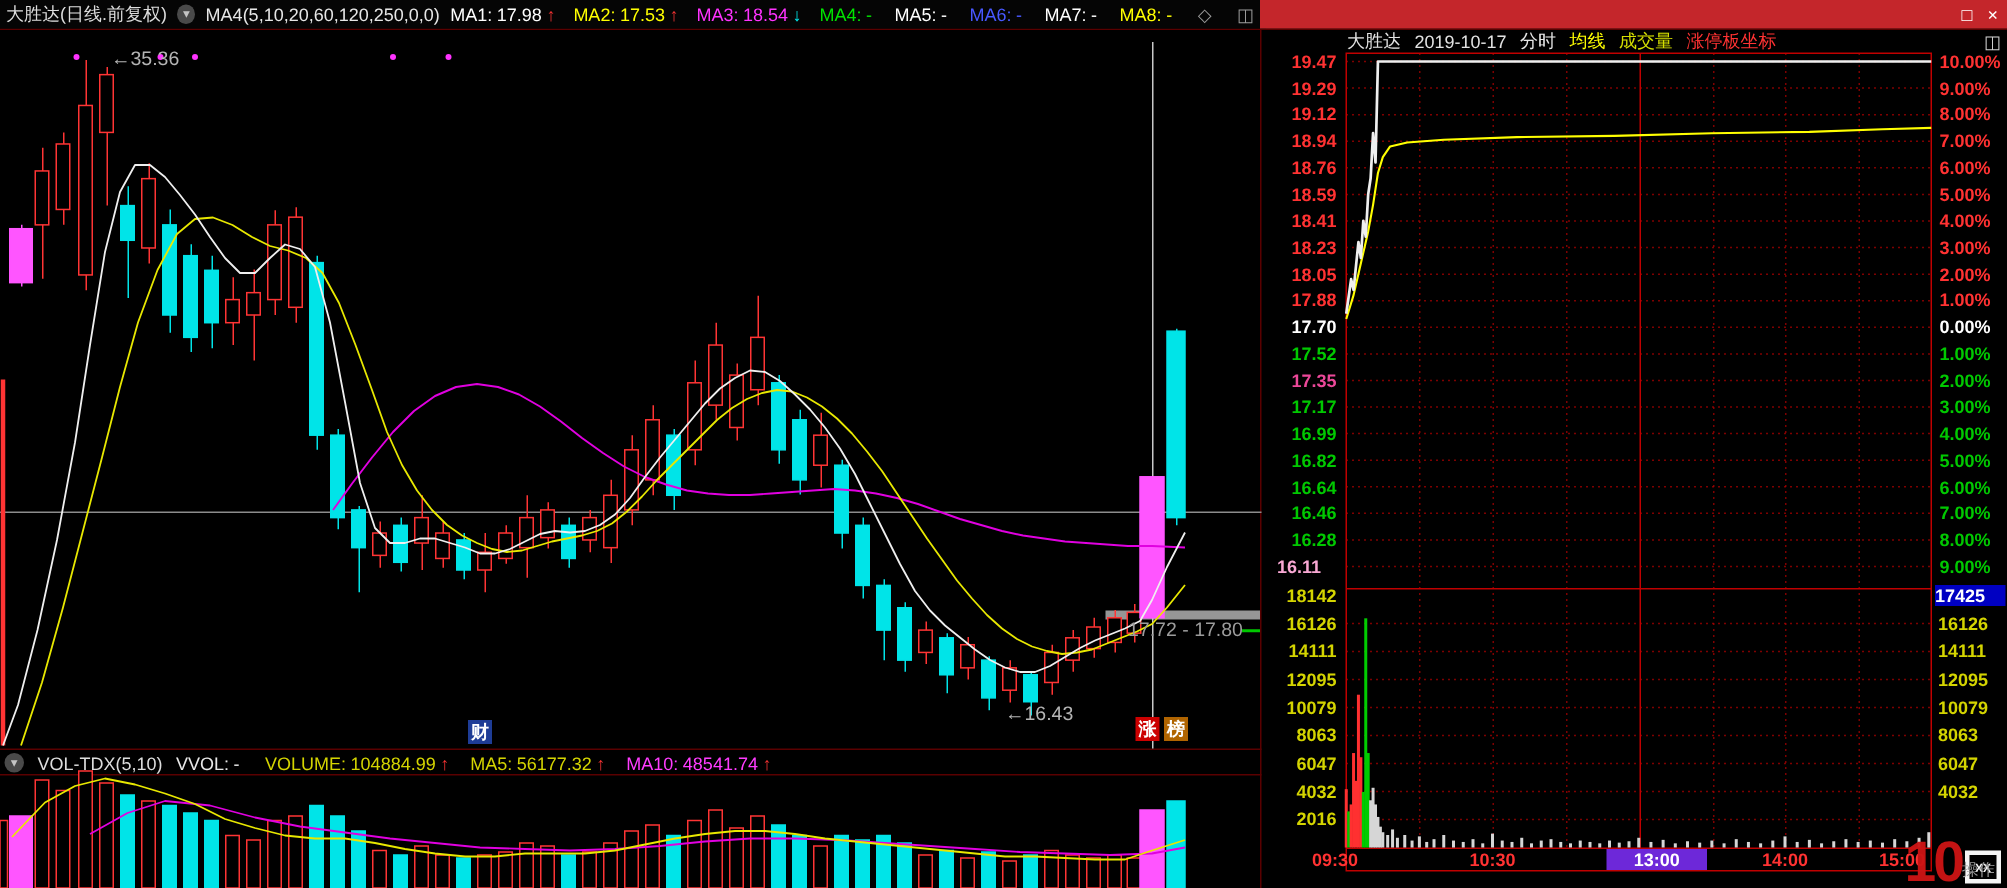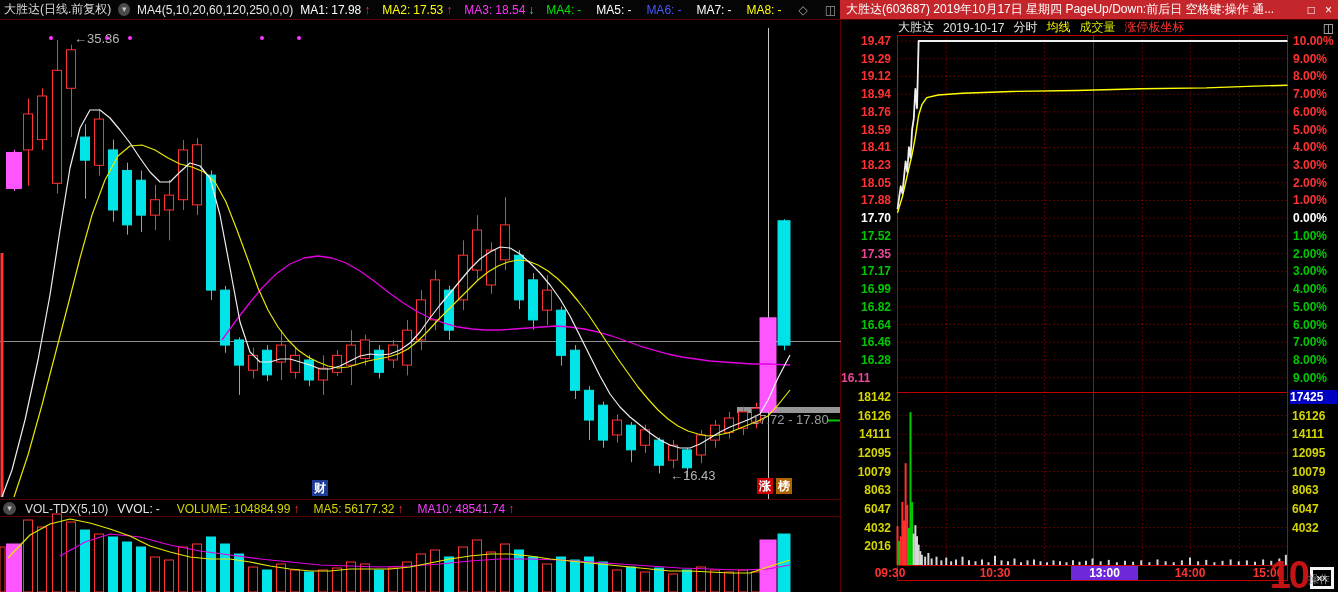--- a/index.html
+++ b/index.html
@@ -393,21 +393,20 @@
           <span style="color: rgb(255, 255, 0);">-</span>
           <span></span>
         </span>
       </span>
     <span style="flex:1;"></span>
     <span style="color:#9a9a9a;margin-right:10px;">◇</span>
     <span style="color:#9a9a9a;margin-right:8px;">◫</span>
   </div>
 
   <div class="hdrR">
-    <span>大胜达(603687) 2019年10月17日 星期四 PageUp/Down:前后日 空格键:操作 通...</span>
     <span class="sp"></span>
     <span class="winbtn">□</span>
     <span class="winbtn">×</span>
   </div>
 
   <div class="subhdr">
     <span>大胜达</span>
     <span>2019-10-17</span>
     <span style="display:inline-flex;gap:9px;">
 
@@ -472,21 +471,21 @@
       <span class="lb" style="left: 841px; top: 193.48px; color: rgb(255, 50, 50); width: 50px; text-align: right;">17.88</span>
       <span class="lb" style="left: 841px; top: 211.2px; color: rgb(255, 255, 255); width: 50px; text-align: right;">17.70</span>
       <span class="lb" style="left: 841px; top: 228.92px; color: rgb(0, 200, 0); width: 50px; text-align: right;">17.52</span>
       <span class="lb" style="left: 841px; top: 246.64px; color: #ec4899; width: 50px; text-align: right;">17.35</span>
       <span class="lb" style="left: 841px; top: 264.36px; color: rgb(0, 200, 0); width: 50px; text-align: right;">17.17</span>
       <span class="lb" style="left: 841px; top: 282.08px; color: rgb(0, 200, 0); width: 50px; text-align: right;">16.99</span>
       <span class="lb" style="left: 841px; top: 299.8px; color: rgb(0, 200, 0); width: 50px; text-align: right;">16.82</span>
       <span class="lb" style="left: 841px; top: 317.52px; color: rgb(0, 200, 0); width: 50px; text-align: right;">16.64</span>
       <span class="lb" style="left: 841px; top: 335.24px; color: rgb(0, 200, 0); width: 50px; text-align: right;">16.46</span>
       <span class="lb" style="left: 841px; top: 352.96px; color: rgb(0, 200, 0); width: 50px; text-align: right;">16.28</span>
-      <span class="lb" style="left: 841px; top: 370.68px; color: #ec4899; width: 50px; text-align: left;">16.11</span>
+      <span class="lb" style="left: 841px; top: 370.68px; color: #f9a8d4; width: 50px; text-align: center;">16.11</span>
       <span class="lb" style="left: 1293px; top: 34px; color: rgb(255, 50, 50); width: 44px; text-align: left;">10.00%</span>
       <span class="lb" style="left: 1293px; top: 51.72px; color: rgb(255, 50, 50); width: 44px; text-align: left;">9.00%</span>
       <span class="lb" style="left: 1293px; top: 69.44px; color: rgb(255, 50, 50); width: 44px; text-align: left;">8.00%</span>
       <span class="lb" style="left: 1293px; top: 87.16px; color: rgb(255, 50, 50); width: 44px; text-align: left;">7.00%</span>
       <span class="lb" style="left: 1293px; top: 104.88px; color: rgb(255, 50, 50); width: 44px; text-align: left;">6.00%</span>
       <span class="lb" style="left: 1293px; top: 122.6px; color: rgb(255, 50, 50); width: 44px; text-align: left;">5.00%</span>
       <span class="lb" style="left: 1293px; top: 140.32px; color: rgb(255, 50, 50); width: 44px; text-align: left;">4.00%</span>
       <span class="lb" style="left: 1293px; top: 158.04px; color: rgb(255, 50, 50); width: 44px; text-align: left;">3.00%</span>
       <span class="lb" style="left: 1293px; top: 175.76px; color: rgb(255, 50, 50); width: 44px; text-align: left;">2.00%</span>
       <span class="lb" style="left: 1293px; top: 193.48px; color: rgb(255, 50, 50); width: 44px; text-align: left;">1.00%</span>

